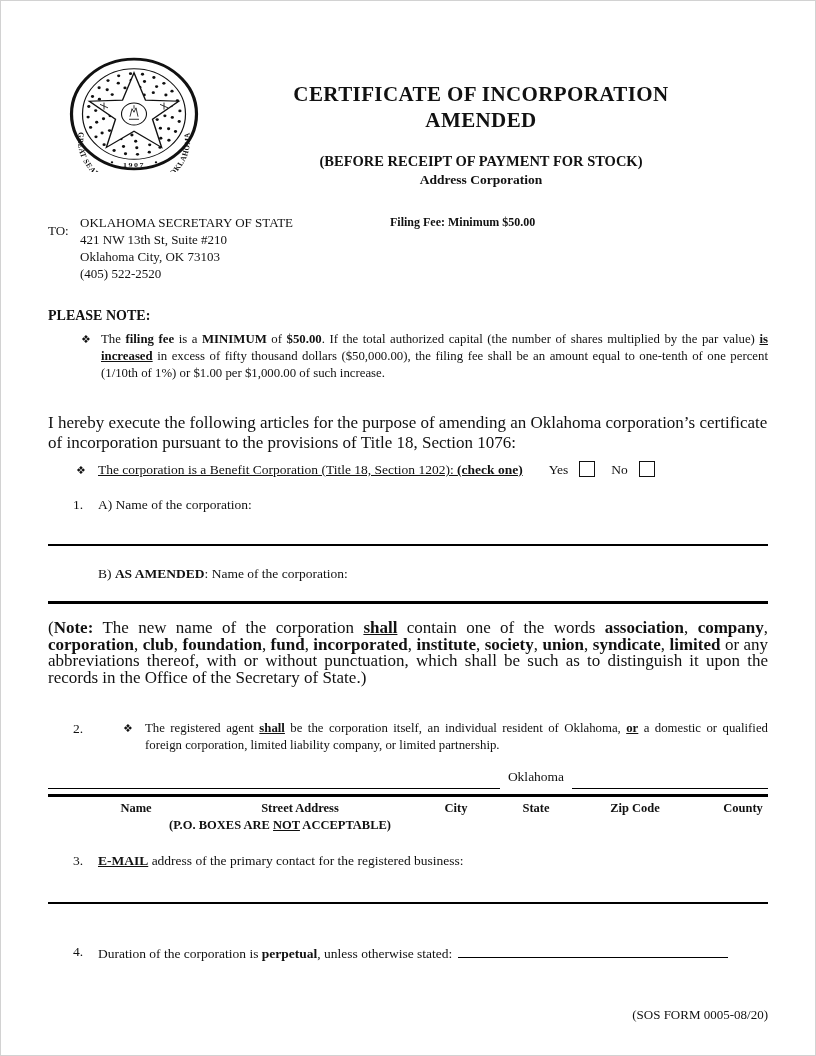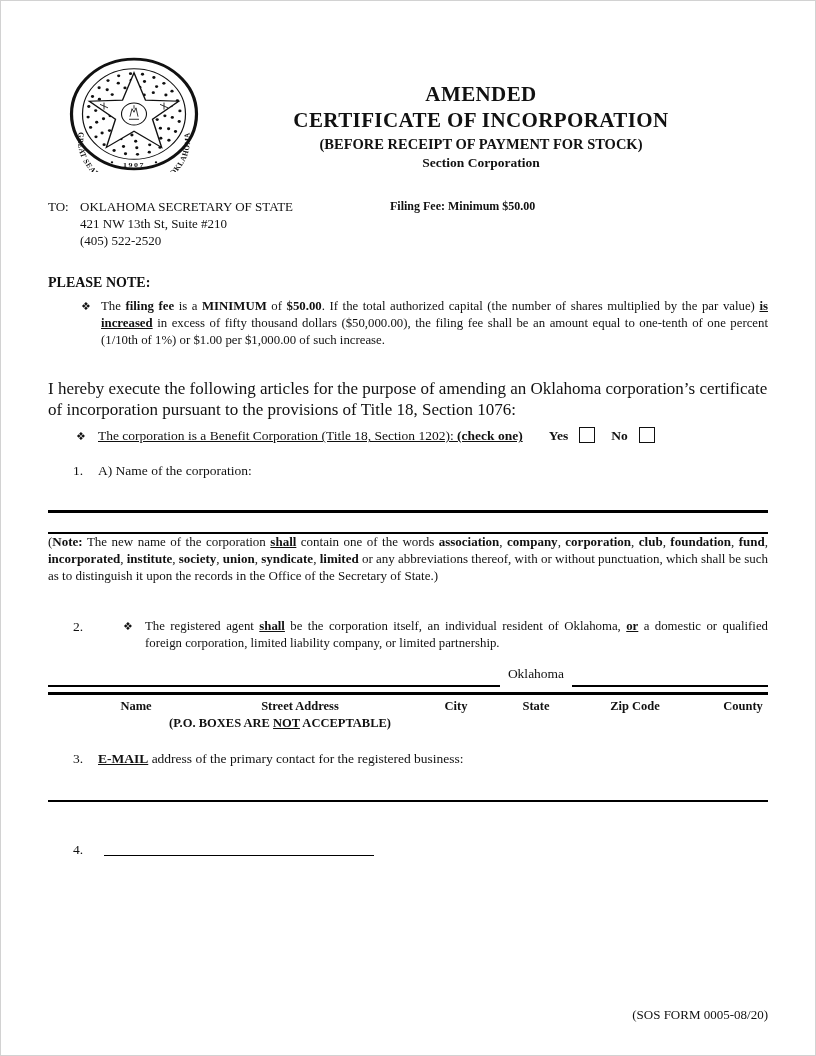--- a/index.html
+++ b/index.html
@@ -16,57 +16,57 @@
     overflow:hidden;
   }
   .b{font-weight:bold;}
   .u{text-decoration:underline;}
 
   
   .header-row{display:flex;margin-top:56px;}
   .seal-wrap{width:132px;height:116px;margin-left:20px;flex:0 0 auto;}
   .title-block{flex:1;text-align:center;padding-top:26px;padding-right:6px;line-height:1.22;}
   .title-main{font-size:21px;font-weight:bold;letter-spacing:.4px;}
-  .title-sub{font-size:14.5px;font-weight:bold;margin-top:3px;}
+  .title-sub{font-size:14.5px;font-weight:bold;margin-top:20px;}
   .title-sub2{font-size:13.5px;font-weight:bold;margin-top:1px;}
 
   
   .addr-row{position:relative;margin-top:26px;font-size:13px;line-height:17px;}
-  .to-label{position:absolute;left:0;top:0;text-align:center;}
+  .to-label{position:absolute;left:0;top:8px;text-align:center;}
   .addr-lines{margin-left:32px;}
   .filing-fee{position:absolute;left:342px;top:0;font-size:12px;font-weight:bold;}
 
   .please-note{margin-top:26px;font-size:14px;font-weight:bold;}
 
   .note-bullet{position:relative;margin-top:7px;padding-left:53px;font-size:12.8px;line-height:16.8px;text-align:justify;}
   .note-bullet .marker{position:absolute;left:33px;top:0;font-size:11px;}
 
   .intro{margin-top:31px;font-size:17px;line-height:20.5px;}
 
   .benefit-row{position:relative;margin-top:6px;padding-left:50px;font-size:13.5px;line-height:19px;}
   .benefit-row .marker{position:absolute;left:28px;top:1px;font-size:11px;}
   .yesno{display:inline-block;margin-left:26px;white-space:nowrap;}
-  .yesno .lbl{font-weight:bold;}
+  .yesno .lbl{font-weight:normal;}
   .checkbox{display:inline-block;width:14px;height:14px;border:1.6px solid #111;vertical-align:-3px;margin-left:11px;background:#fff;}
   .no-lbl{margin-left:16px;}
 
   .num-item{position:relative;padding-left:50px;font-size:13.5px;line-height:17px;}
   .num-item .num{position:absolute;left:25px;top:0;}
   .item1{margin-top:17px;}
   .item1b{margin-top:19px;}
   .item2{margin-top:33px;}
   .item3{margin-top:18px;}
   .item4{margin-top:39px;}
 
   .fill-line{height:2.5px;background:#000;}
   .line1{margin-top:31px;}
   .line2{margin-top:19px;}
   .line3{margin-top:33px;}
 
-  .note-par{margin-top:0;font-size:13px;line-height:16.8px;text-align:justify;}
+  .note-par{margin-top:16px;font-size:17px;line-height:16.8px;text-align:justify;}
 
   .sub-bullet{position:relative;margin-top:8px;padding-left:97px;font-size:12.8px;line-height:16.8px;text-align:justify;}
   .sub-bullet .marker{position:absolute;left:75px;top:0;font-size:11px;}
 
   
   .agent-table{margin-top:18px;}
   .prefill-row{position:relative;height:14px;font-size:13.5px;}
   .prefill-row span{position:absolute;left:488px;top:-3px;transform:translateX(-50%);}
   .thin-line{height:1.4px;margin-top:2px;
     background:linear-gradient(to right,#000 0 452px,transparent 452px 524px,#000 524px 100%);}
@@ -169,32 +169,33 @@
         <path d="M32,55 l8,4 M36,53 l0,8" stroke="#111" stroke-width="0.9" fill="none"></path>
         <path d="M92,55 l8,4 M96,53 l0,8" stroke="#111" stroke-width="0.9" fill="none"></path>
         <circle cx="66" cy="66" r="12.5" fill="#fff" stroke="#111" stroke-width="1.1"></circle>
         <path d="M61,72 h10 M62,69 l2,-9 2,4 2,-5 2,10 M66,56 l0,4" stroke="#111" stroke-width="0.9" fill="none"></path>
         <circle cx="44" cy="121" r="1.2" fill="#111"></circle>
         <circle cx="88" cy="121" r="1.2" fill="#111"></circle>
         <text x="66" y="126" text-anchor="middle" font-size="8" font-weight="bold" letter-spacing="1.5" fill="#111" font-family="Liberation Serif, DejaVu Serif, serif">1907</text>
       </svg>
     </div>
     <div class="title-block">
+      <div class="title-main">CERTIFICATE OF INCORPORATION</div>
       <div class="title-main">AMENDED</div>
-      <div class="title-main">CERTIFICATE OF INCORPORATION</div>
       <div class="title-sub">(BEFORE RECEIPT OF PAYMENT FOR STOCK)</div>
-      <div class="title-sub2">Section Corporation</div>
+      <div class="title-sub2">Address Corporation</div>
     </div>
   </div>
 
   <div class="addr-row">
     <span class="to-label">TO:</span>
     <div class="addr-lines">
       <div>OKLAHOMA SECRETARY OF STATE</div>
       <div>421 NW 13th St, Suite #210</div>
+      <div>Oklahoma City, OK 73103</div>
       <div>(405) 522-2520</div>
     </div>
     <div class="filing-fee">Filing Fee: Minimum $50.00</div>
   </div>
 
   <div class="please-note">PLEASE NOTE:</div>
   <div class="note-bullet">
     <span class="marker">❖</span>
     <span><span>The </span><span class="b">filing fee</span><span> is a </span><span class="b">MINIMUM</span><span> of </span><span class="b">$50.00</span><span>.  If the total authorized capital (the number of shares multiplied by the par value) </span><span class="b u">is increased</span><span> in excess of fifty thousand dollars ($50,000.00), the filing fee shall be an amount equal to one-tenth of one percent (1/10th of 1%) or $1.00 per $1,000.00 of such increase.</span></span>
   </div>
@@ -205,20 +206,23 @@
     <span class="marker">❖</span>
     <span><span class="u">The corporation is a Benefit Corporation (Title 18, Section 1202):  </span><span class="b u">(check one)</span></span><span class="yesno"><span class="lbl">Yes</span><span class="checkbox"></span><span class="lbl no-lbl">No</span><span class="checkbox" style="margin-left:11px;"></span></span>
   </div>
 
   <div class="num-item item1">
     <span class="num">1.</span>
     <span><span>A) Name of the corporation:</span></span>
   </div>
   <div class="fill-line line1"></div>
 
+  <div class="num-item item1b">
+    <span><span>B) </span><span class="b">AS AMENDED</span><span>: Name of the corporation:</span></span>
+  </div>
   <div class="fill-line line2"></div>
 
   <div class="note-par"><span>(</span><span class="b">Note:</span><span> The new name of the corporation </span><span class="b u">shall</span><span> contain one of the words </span><span class="b">association</span><span>, </span><span class="b">company</span><span>, </span><span class="b">corporation</span><span>, </span><span class="b">club</span><span>, </span><span class="b">foundation</span><span>, </span><span class="b">fund</span><span>, </span><span class="b">incorporated</span><span>, </span><span class="b">institute</span><span>, </span><span class="b">society</span><span>, </span><span class="b">union</span><span>, </span><span class="b">syndicate</span><span>, </span><span class="b">limited</span><span> or any abbreviations thereof, with or without punctuation, which shall be such as to distinguish it upon the records in the Office of the Secretary of State.)</span></div>
 
   <div class="num-item item2">
     <span class="num">2.</span>
   </div>
   <div class="sub-bullet">
     <span class="marker">❖</span>
     <span><span>The registered agent </span><span class="b u">shall</span><span> be the corporation itself, an individual resident of Oklahoma, </span><span class="b u">or</span><span> a domestic or qualified foreign corporation, limited liability company, or limited partnership.</span></span>
@@ -244,18 +248,18 @@
   </div>
 
   <div class="num-item item3">
     <span class="num">3.</span>
     <span><span class="b u">E-MAIL</span><span> address of the primary contact for the registered business:</span></span>
   </div>
   <div class="fill-line line3"></div>
 
   <div class="num-item item4">
     <span class="num">4.</span>
-    <span class="inline-blank"></span>
+    <span><span>Duration of the corporation is </span><span class="b">perpetual</span><span>, unless otherwise stated:</span></span><span class="inline-blank"></span>
   </div>
 
   <div class="footer">(SOS FORM 0005-08/20)</div>
 
 </div>
 
 </body></html>

